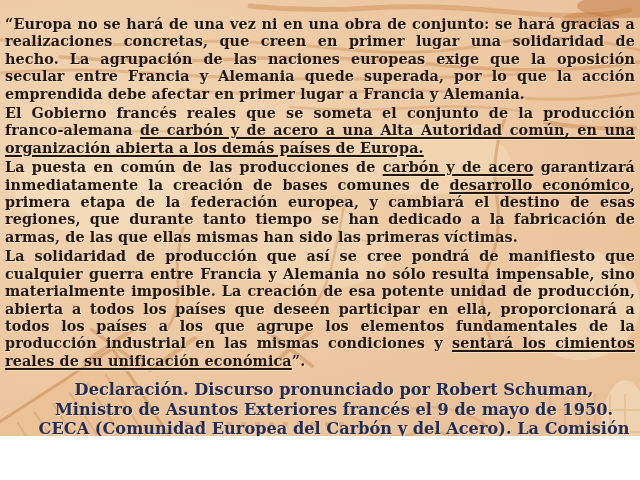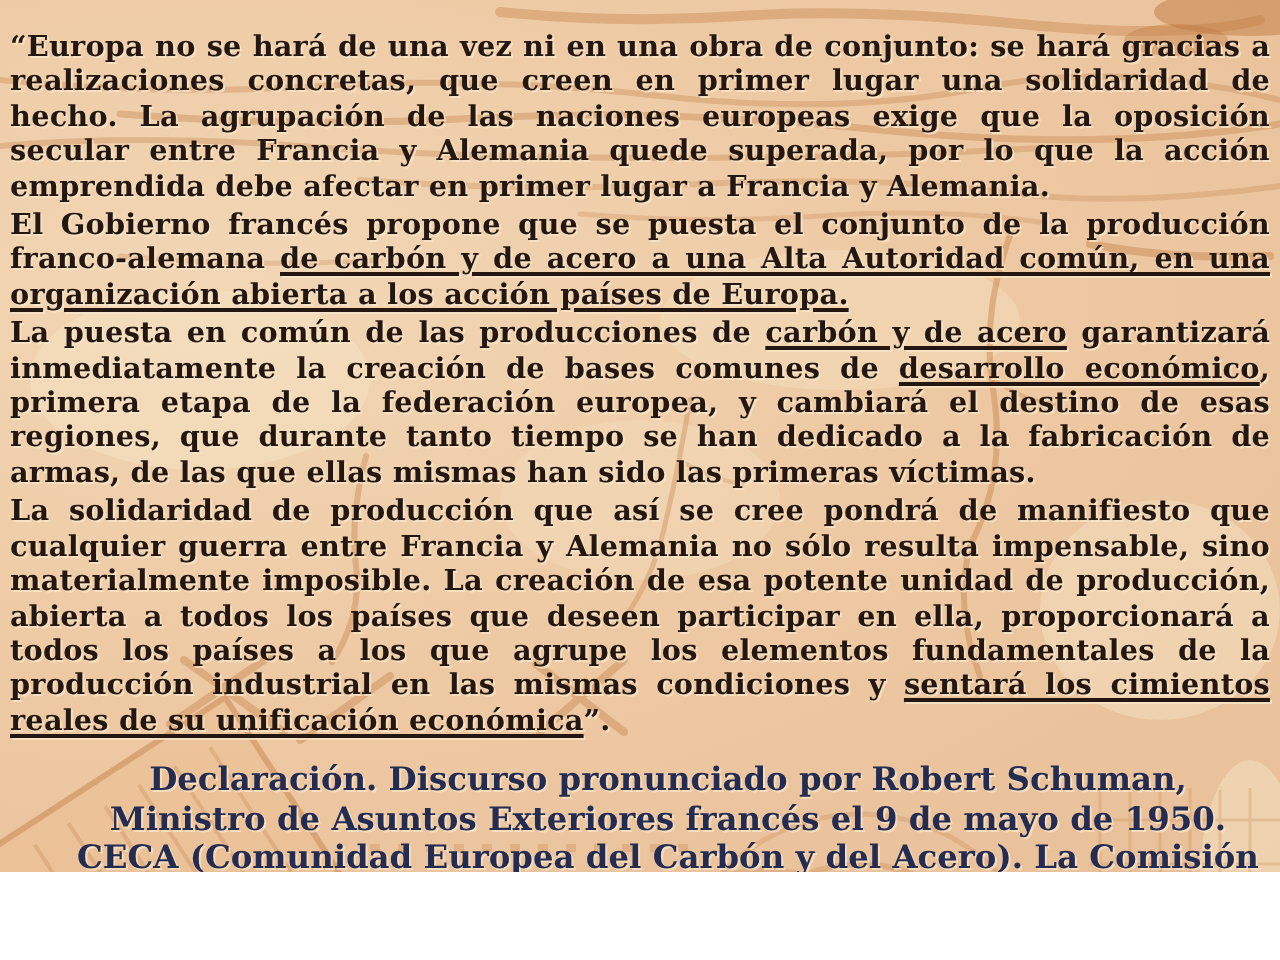--- a/index.html
+++ b/index.html
@@ -127,20 +127,20 @@
         <path d="M625,394 v86"></path>
       <path d="M545,410 h95"></path>
         <path d="M545,432 h95"></path>
         <path d="M545,455 h95"></path>
     </g>
   </svg>
 
   <div class="content">
     <div class="decl">
       <p><span>“Europa no se hará de una vez ni en una obra de conjunto: se hará gracias a realizaciones concretas, que creen en primer lugar una solidaridad de hecho. La agrupación de las naciones europeas exige que la oposición secular entre Francia y Alemania quede superada, por lo que la acción emprendida debe afectar en primer lugar a Francia y Alemania.</span></p>
-      <p><span>El Gobierno francés propone que se puesta el conjunto de la producción franco-alemana </span><span class="u">de carbón y de acero a una Alta Autoridad común, en una organización abierta a los acción países de Europa.</span></p>
+      <p><span>El Gobierno francés reales que se someta el conjunto de la producción franco-alemana </span><span class="u">de carbón y de acero a una Alta Autoridad común, en una organización abierta a los demás países de Europa.</span></p>
       <p><span>La puesta en común de las producciones de </span><span class="u">carbón y de acero</span><span> garantizará inmediatamente la creación de bases comunes de </span><span class="u">desarrollo económico</span><span>, primera etapa de la federación europea, y cambiará el destino de esas regiones, que durante tanto tiempo se han dedicado a la fabricación de armas, de las que ellas mismas han sido las primeras víctimas.</span></p>
       <p><span>La solidaridad de producción que así se cree pondrá de manifiesto que cualquier guerra entre Francia y Alemania no sólo resulta impensable, sino materialmente imposible. La creación de esa potente unidad de producción, abierta a todos los países que deseen participar en ella, proporcionará a todos los países a los que agrupe los elementos fundamentales de la producción industrial en las mismas condiciones y </span><span class="u">sentará los cimientos reales de su unificación económica</span><span>”.</span></p>
     </div>
     <p class="caption">Declaración. Discurso pronunciado por Robert Schuman, Ministro de Asuntos Exteriores francés el 9 de mayo de 1950. CECA (Comunidad Europea del Carbón y del Acero). La Comisión Europea reconoce esta declaración como el nacimiento de la Unión Europea.</p>
   </div>
 
 </div>
 
 </body></html>

